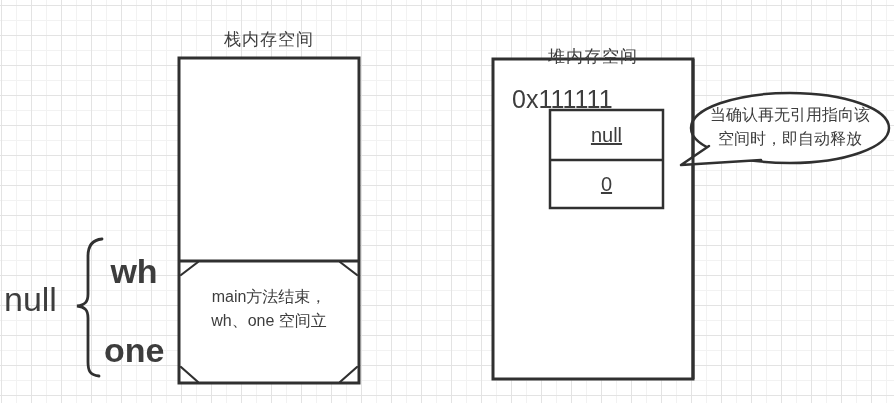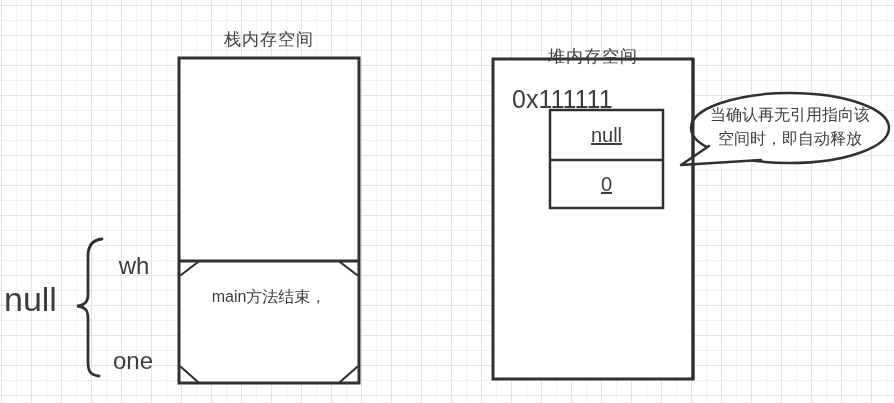--- a/index.html
+++ b/index.html
@@ -50,21 +50,21 @@
     line-height: 24px;
     text-align: center;
     white-space: normal;
   }
   .callout-text {
     font-size: 16px;
     line-height: 24px;
     text-align: center;
   }
   .method-name { font-size: 34px; }
-  .var-name { font-size: 24px; text-align: center; }
+  .var-name { font-size: 34px; text-align: center; font-weight: bold; }
 </style>
 </head>
 <body>
 
 <div class="canvas">
 
   <svg class="shapes" viewBox="0 0 894 403">
 
     <rect x="179" y="58" width="180" height="325" fill="#ffffff" stroke="#303030" stroke-width="3"></rect>
 
@@ -95,24 +95,25 @@
   <div class="label title" style="left:179px; top:28px; width:180px;">栈内存空间</div>
   <div class="label title" style="left:493px; top:28px; width:200px;margin-top:17px;">堆内存空间</div>
 
   <div class="label address" style="left:512px; top:85px;">0x111111</div>
 
   <div class="label cell-value" style="left:550px; top:110px; width:113px; height:50px;">null</div>
   <div class="label cell-value" style="left:550px; top:160px; width:113px; height:48px;">0</div>
 
   <div class="label note" style="left:182px; top:285px; width:174px;">
     <div>main方法结束，</div>
+    <div>wh、one 空间立</div>
   </div>
 
   <div class="label callout-text" style="left:698px; top:103px; width:184px;">
     <div>当确认再无引用指向该</div>
     <div>空间时，即自动释放</div>
   </div>
 
   <div class="label method-name" style="left:4px; top:280px;">null</div>
   <div class="label var-name" style="left:106px; top:252px; width:56px;">wh</div>
-  <div class="label var-name" style="left:104px; top:331px; width:58px;margin-top:16px;">one</div>
+  <div class="label var-name" style="left:104px; top:331px; width:58px;">one</div>
 
 </div>
 
 </body></html>

